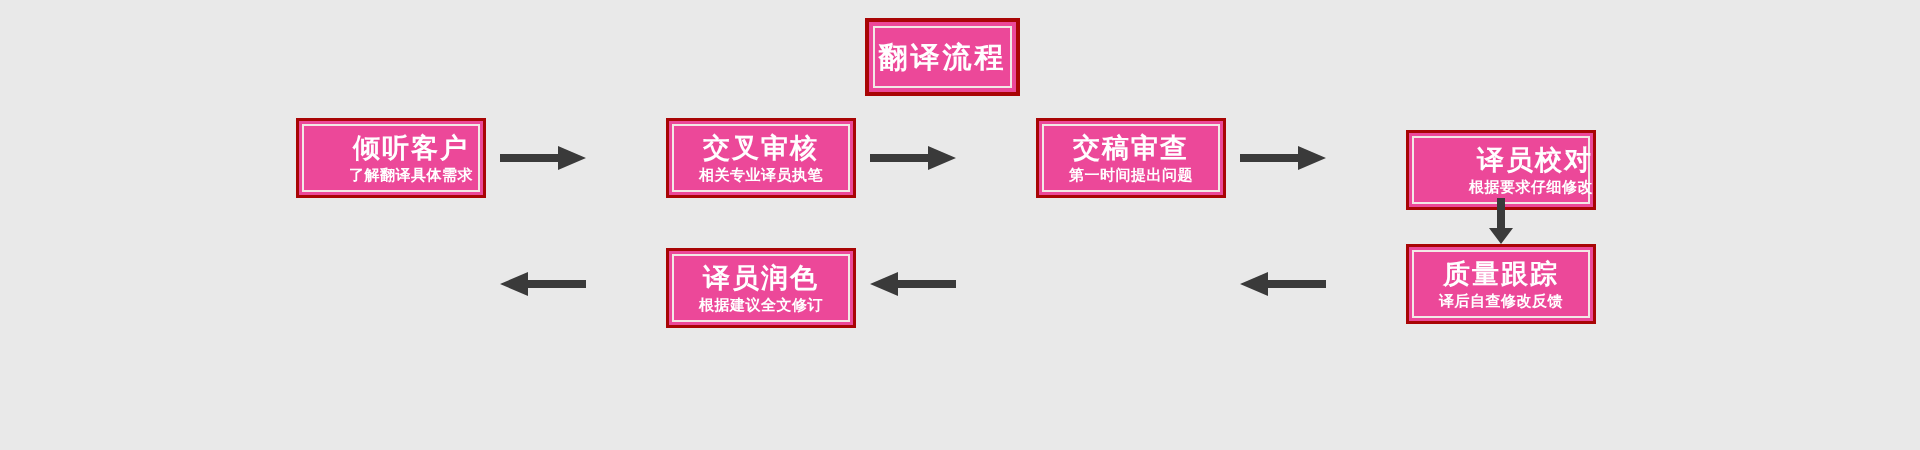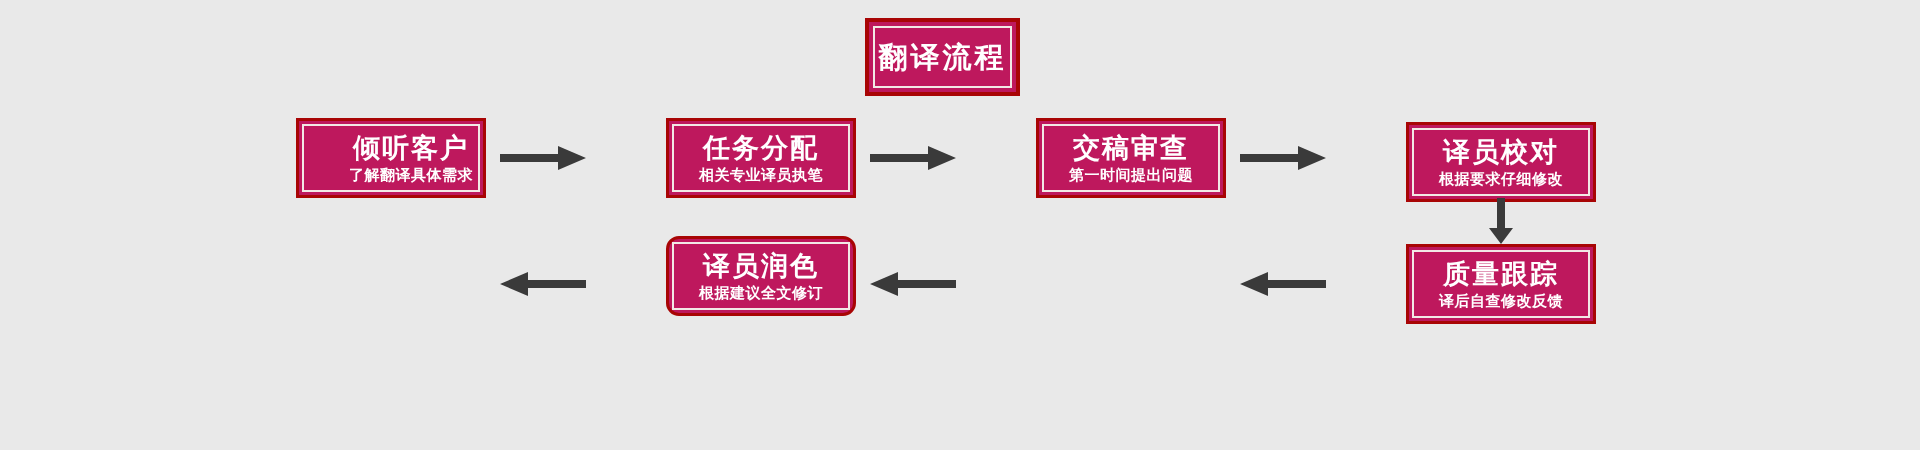--- a/index.html
+++ b/index.html
@@ -18,21 +18,21 @@
     position: relative;
     width: 1920px;
     height: 450px;
     background: #e9e9e9;
   }
 
   
   .flow-box {
     position: absolute;
     box-sizing: border-box;
-    background: #be185d;
+    background: #ec4899;
     border: 3px solid #a80505;
     box-shadow: 0 0 0 0px #a80505;
     display: flex;
     flex-direction: column;
     align-items: center;
     justify-content: center;
     color: #ffffff;
   }
   
   .flow-box::before {
@@ -86,24 +86,24 @@
   }
   .row-box .box-sub {
     font-size: 15px;
     letter-spacing: 0.5px;
   }
 
   
   #box-listen   { left: 296px;  top: 118px; padding-left: 40px; }
   #box-assign   { left: 666px;  top: 118px; }
   #box-review   { left: 1036px; top: 118px; text-align: right; }
-  #box-proof    { left: 1406px; top: 122px; }
+  #box-proof    { left: 1406px; top: 130px; align-items: flex-end; }
   
   #box-cross    { left: 296px;  top: 244px; }
-  #box-polish   { left: 666px;  top: 236px; border-radius: 13px; }
+  #box-polish   { left: 666px;  top: 248px; }
   #box-gaps     { left: 1036px; top: 244px; }
   #box-quality  { left: 1406px; top: 244px; }
 
   
   .arrow-h {
     position: absolute;
     height: 30px;
     width: 86px;
     top: 143px;
   }
@@ -133,21 +133,21 @@
   <div class="flow-box" id="title-box">
     <div class="box-title">翻译流程</div>
   </div>
 
   <div class="flow-box row-box" id="box-listen">
     <div class="box-title">倾听客户</div>
     <div class="box-sub">了解翻译具体需求</div>
   </div>
 
   <div class="flow-box row-box" id="box-assign">
-    <div class="box-title">任务分配</div>
+    <div class="box-title">交叉审核</div>
     <div class="box-sub">相关专业译员执笔</div>
   </div>
 
   <div class="flow-box row-box" id="box-review">
     <div class="box-title">交稿审查</div>
     <div class="box-sub">第一时间提出问题</div>
   </div>
 
   <div class="flow-box row-box" id="box-proof">
     <div class="box-title">译员校对</div>

